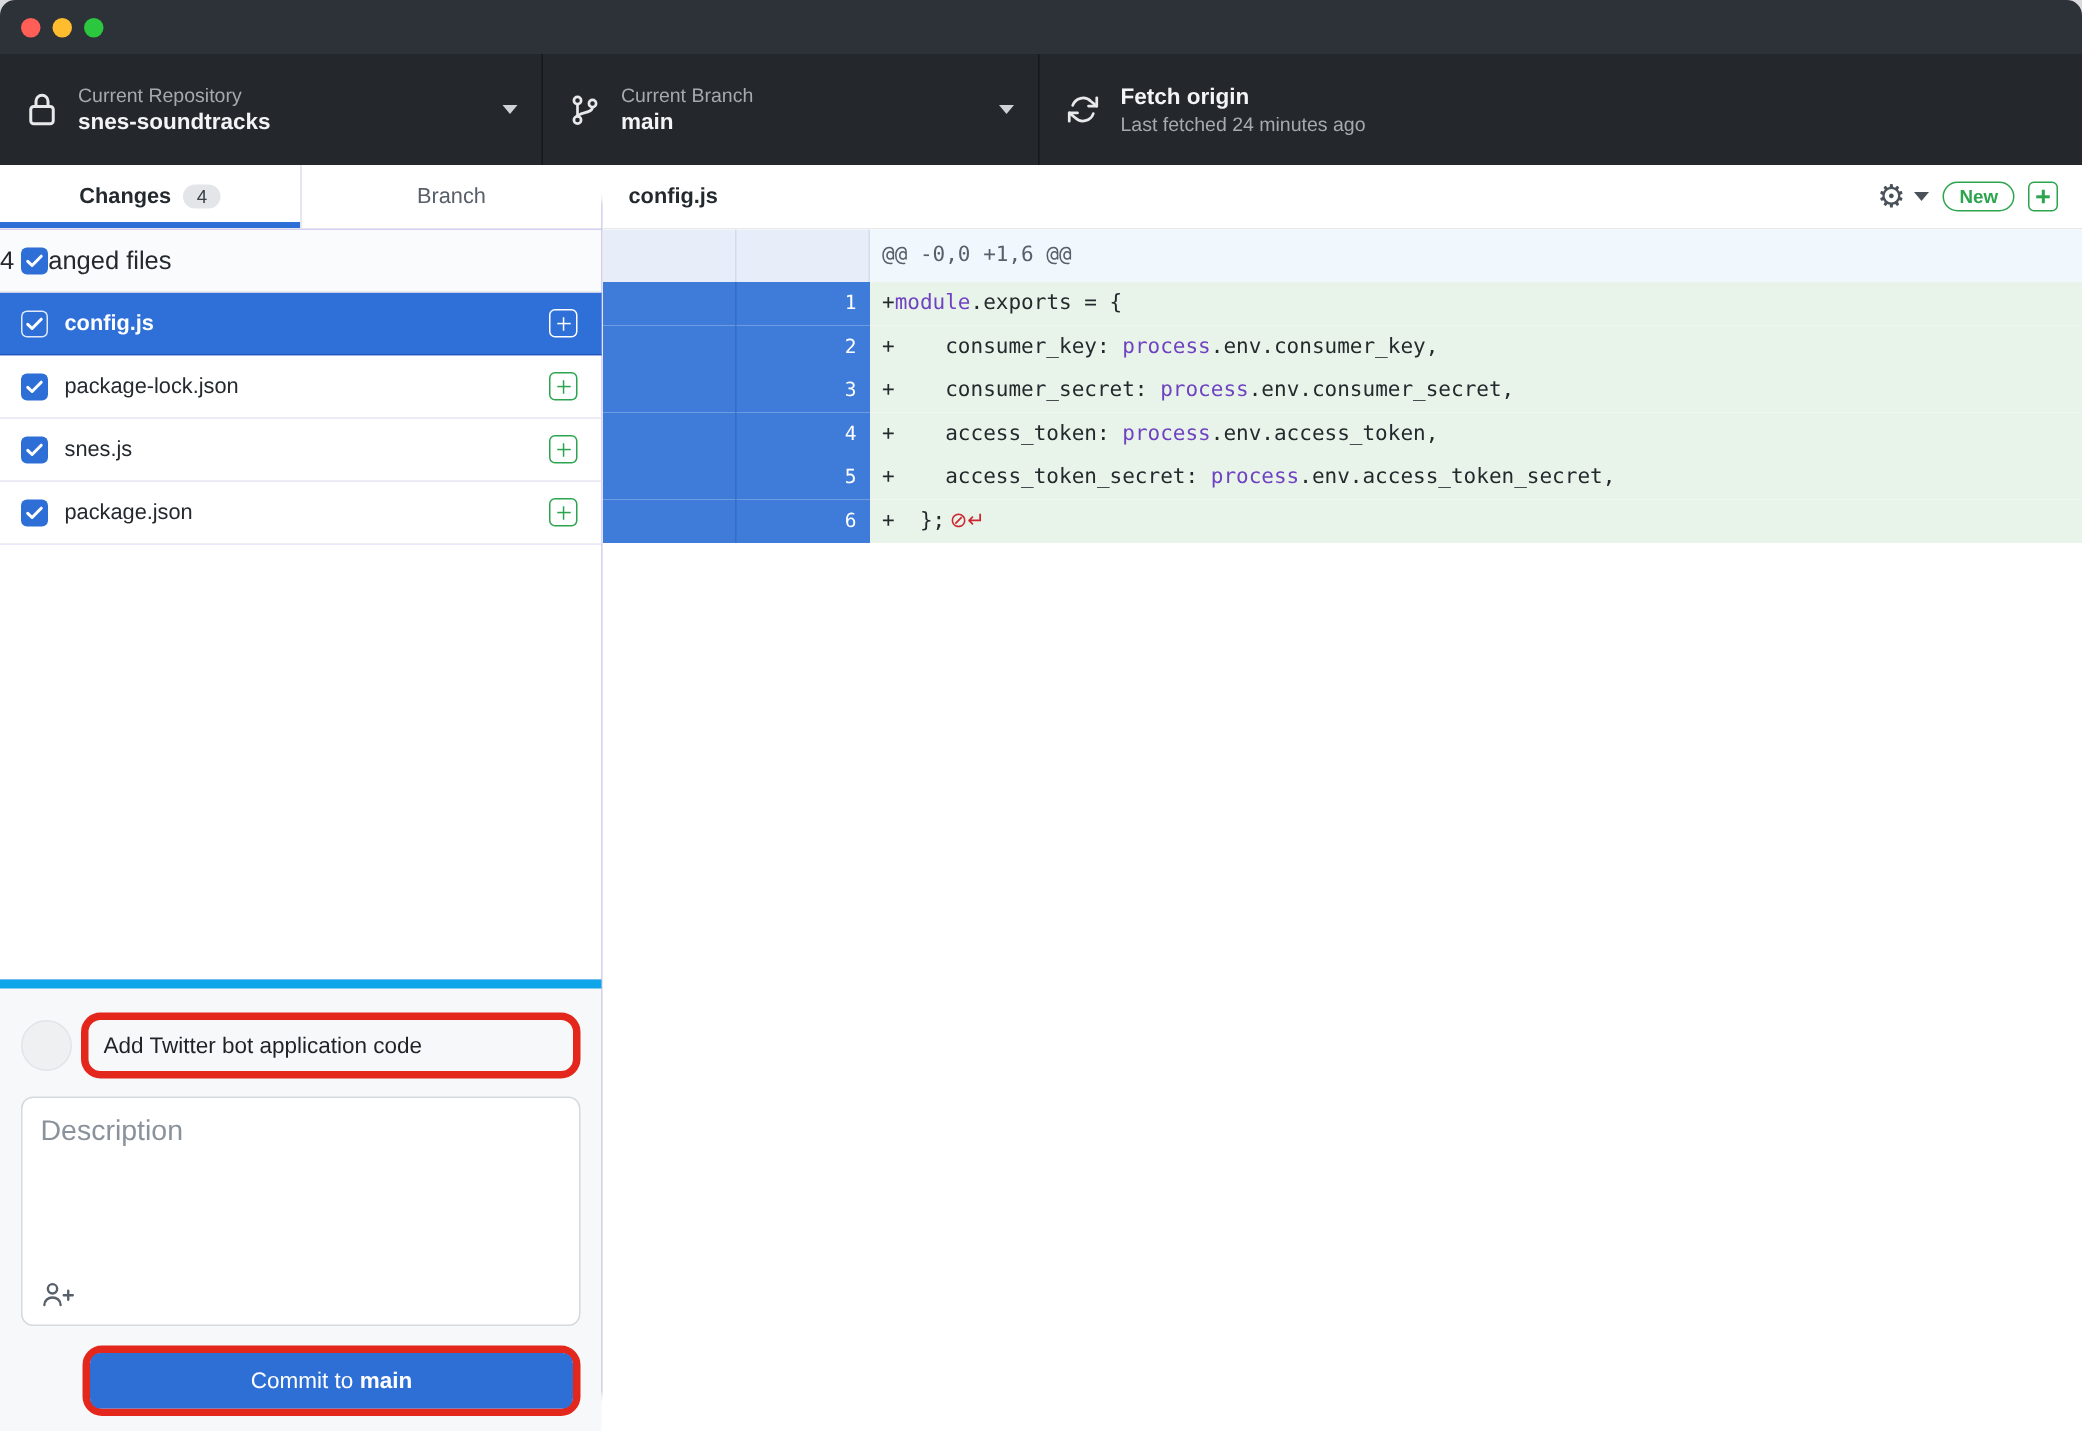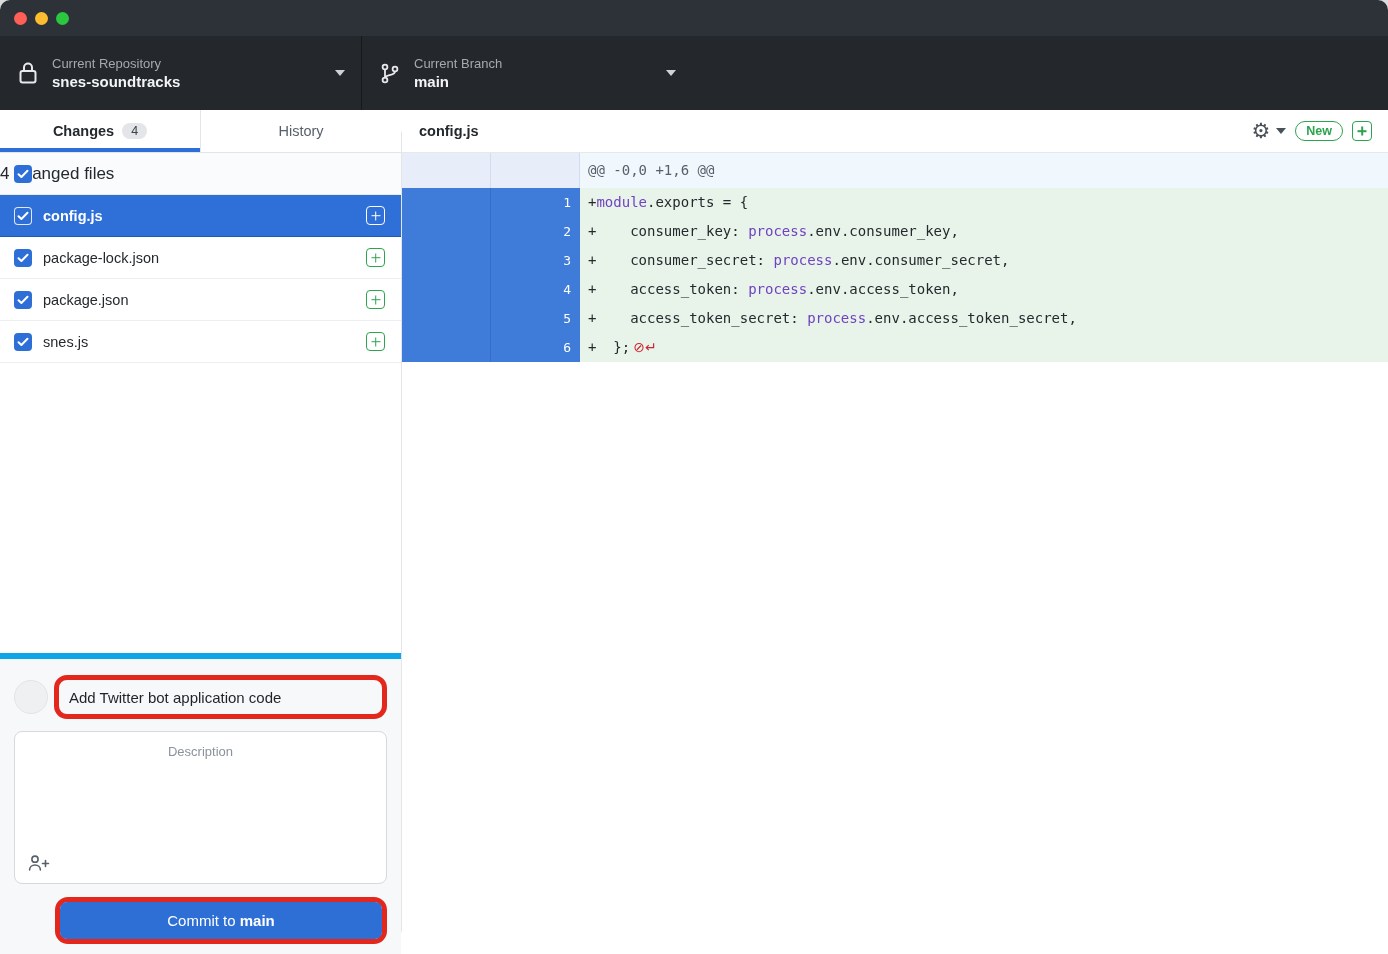--- a/index.html
+++ b/index.html
@@ -60,21 +60,21 @@
   .sidebar-empty { flex:1; background:#fff; }
 
   
   .commit { flex:0 0 auto; border-top:6px solid #0ea5e9; background:#f7f8fa; padding:16px 14px 10px; }
   .summary-row { display:flex; align-items:center; }
   .avatar { width:34px; height:34px; border-radius:50%; background:#eef0f2; border:1px solid #e2e5e8; flex:0 0 auto; }
   .red-box { border:5px solid #e3271c; border-radius:13px; }
   .summary-box { flex:1; margin-left:6px; height:44px; display:flex; align-items:center; }
   .summary-box input { width:100%; border:none; outline:none; background:transparent; font-family:"Liberation Sans",sans-serif; font-size:15px; font-weight:500; color:#1f2328; padding:0 10px; }
   .desc-box { margin-top:12px; height:153px; background:#fff; border:1px solid #d6d9dd; border-radius:8px; position:relative; }
-  .desc-box textarea { width:100%; height:118px; border:none; outline:none; resize:none; background:transparent; font-family:"Liberation Sans",sans-serif; font-size:13px; color:#1f2328; padding:12px;text-align:center; }
+  .desc-box textarea { width:100%; height:118px; border:none; outline:none; resize:none; background:transparent; font-family:"Liberation Sans",sans-serif; font-size:19px; color:#1f2328; padding:12px; }
   .desc-box textarea::placeholder { color:#8a929b; }
   .coauthor-btn { position:absolute; left:12px; bottom:10px; cursor:pointer; display:flex; }
   .commit-btn-wrap { margin-top:13px;margin-left:41px; }
   .commit-btn { width:100%; height:37px; background:#2e6fd6; border:none; border-radius:7px; color:#fff; font-family:"Liberation Sans",sans-serif; font-size:15px; font-weight:400; cursor:pointer; }
   .commit-btn b { font-weight:700; }
 
   
   .diff-panel { flex:1; display:flex; flex-direction:column; background:#fff; min-width:0; }
   .diff-header { height:43px; flex:0 0 auto; border-bottom:1px solid #e6e8ea; display:flex; align-items:center; padding:0 16px 0 17px; background:#fff; }
   .diff-title { font-size:14.5px; font-weight:600; color:#24292e; flex:1; }
@@ -134,34 +134,47 @@
             <path d="M15 11.5c0 4.5-10 3-10 6.5" fill="none" stroke="#e7e9eb" stroke-width="1.8"></path>
           </svg>
       </span>
       <span class="tb-text">
         <div class="tb-label">Current Branch</div>
         <div class="tb-value">main</div>
       </span>
       <span class="caret-down"></span>
     </div>
 
+    <div class="tb-sec fetch">
+      <span class="tb-icon">
+        <svg width="22" height="22" viewBox="0 0 24 24" fill="none" stroke="#e7e9eb" stroke-width="2" stroke-linecap="round" stroke-linejoin="round">
+            <polyline points="22 3.5 22 9.5 16 9.5"></polyline>
+            <polyline points="2 20.5 2 14.5 8 14.5"></polyline>
+            <path d="M4.5 9a8 8 0 0 1 13.2-3L22 9.5M2 14.5l4.3 3.5A8 8 0 0 0 19.5 15"></path>
+          </svg>
+      </span>
+      <span class="tb-text">
+        <div class="tb-value">Fetch origin</div>
+        <div class="tb-sub">Last fetched 24 minutes ago</div>
+      </span>
+    </div>
 
     <div class="tb-spacer"></div>
   </div>
 
   <div class="main">
 
     <div class="sidebar">
       <div class="tabs">
         <div class="tab active">
           <span>Changes</span>
           <span class="badge">4</span>
         </div>
         <div class="tab">
-          <span>History</span>
+          <span>Branch</span>
         </div>
       </div>
 
       <div class="select-all">
         <span class="cb">
             <svg viewBox="0 0 12 10" width="12" height="10">
               <polyline points="1.5 5.2 4.4 8 10.5 1.8" fill="none" stroke="#fff" stroke-width="2" stroke-linecap="round" stroke-linejoin="round"></polyline>
             </svg>
           </span>
         <span class="lbl">4 changed files</span>
@@ -184,30 +197,30 @@
           </span>
         <span class="fname">package-lock.json</span>
         <span class="plus-sq"></span>
       </div>
       <div class="file-row">
         <span class="cb">
             <svg viewBox="0 0 12 10" width="12" height="10">
               <polyline points="1.5 5.2 4.4 8 10.5 1.8" fill="none" stroke="#fff" stroke-width="2" stroke-linecap="round" stroke-linejoin="round"></polyline>
             </svg>
           </span>
+        <span class="fname">snes.js</span>
+        <span class="plus-sq"></span>
+      </div>
+      <div class="file-row">
+        <span class="cb">
+            <svg viewBox="0 0 12 10" width="12" height="10">
+              <polyline points="1.5 5.2 4.4 8 10.5 1.8" fill="none" stroke="#fff" stroke-width="2" stroke-linecap="round" stroke-linejoin="round"></polyline>
+            </svg>
+          </span>
         <span class="fname">package.json</span>
-        <span class="plus-sq"></span>
-      </div>
-      <div class="file-row">
-        <span class="cb">
-            <svg viewBox="0 0 12 10" width="12" height="10">
-              <polyline points="1.5 5.2 4.4 8 10.5 1.8" fill="none" stroke="#fff" stroke-width="2" stroke-linecap="round" stroke-linejoin="round"></polyline>
-            </svg>
-          </span>
-        <span class="fname">snes.js</span>
         <span class="plus-sq"></span>
       </div>
 
       <div class="sidebar-empty"></div>
 
       <div class="commit">
         <div class="summary-row">
           <div class="avatar"></div>
           <div class="red-box summary-box">
             <input type="text" value="Add Twitter bot application code" style="">

